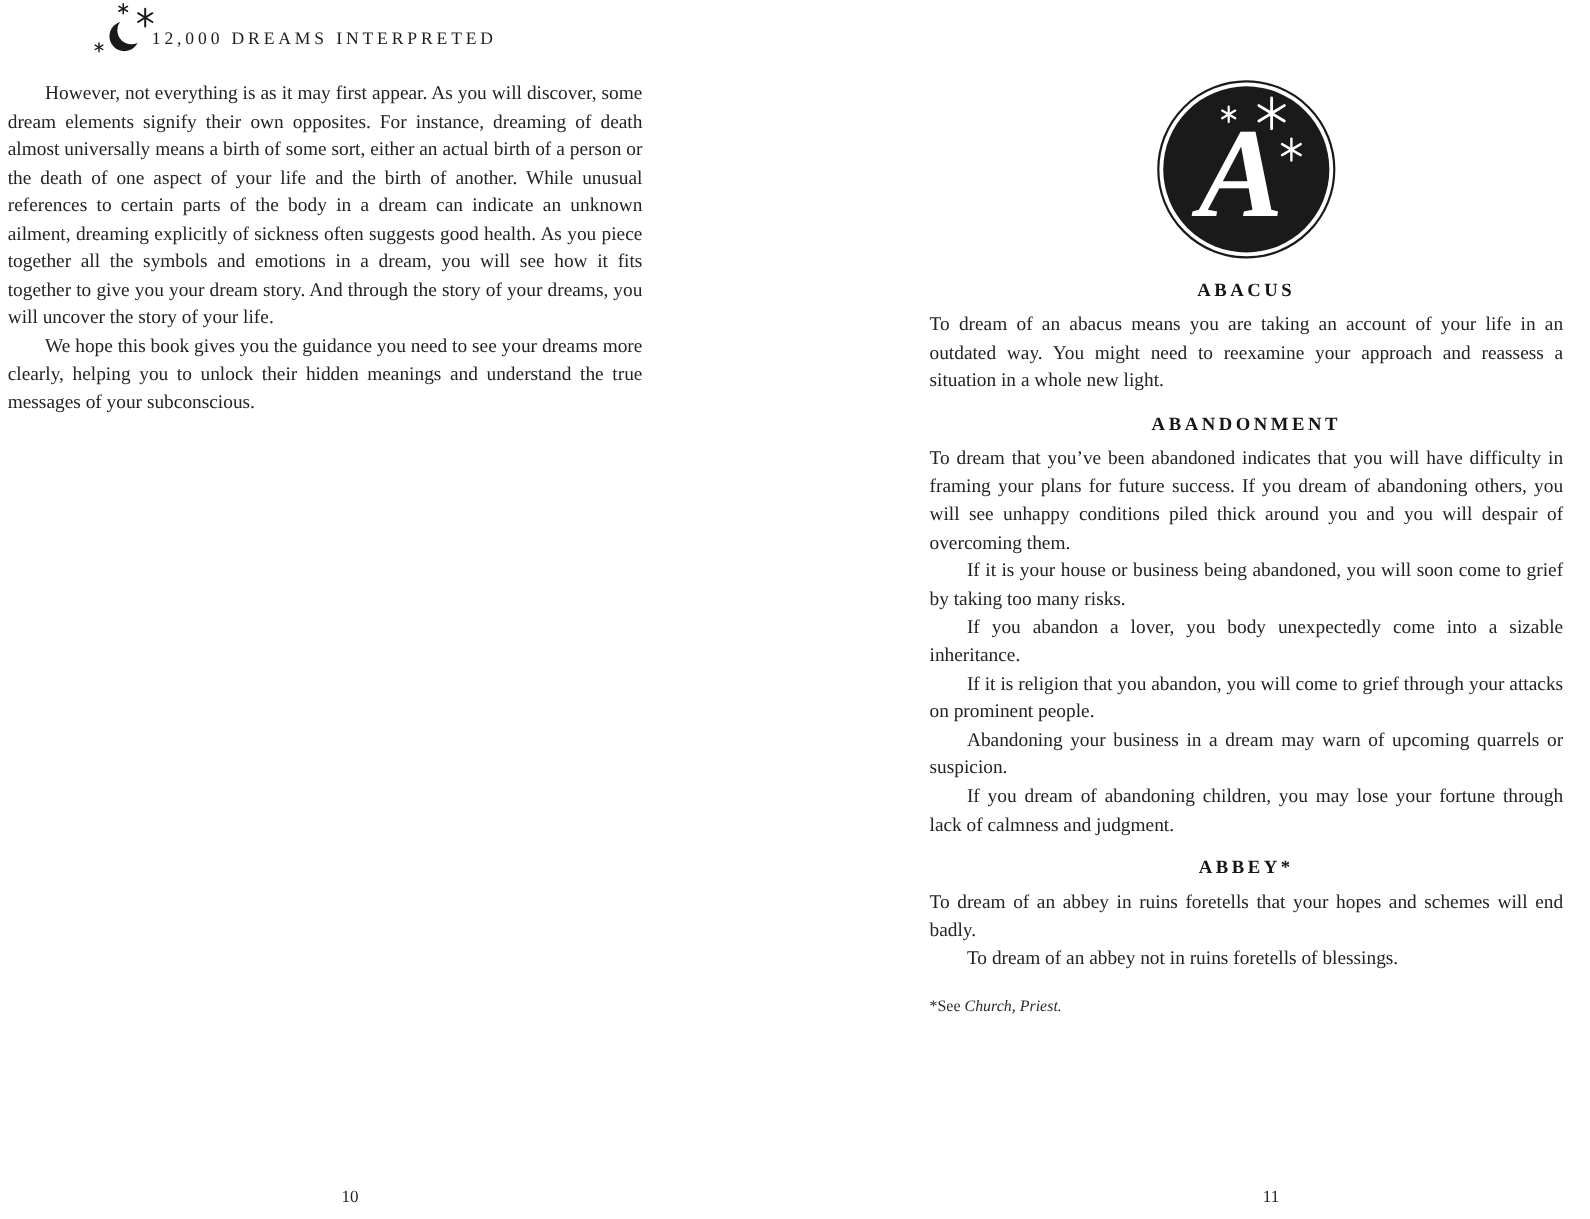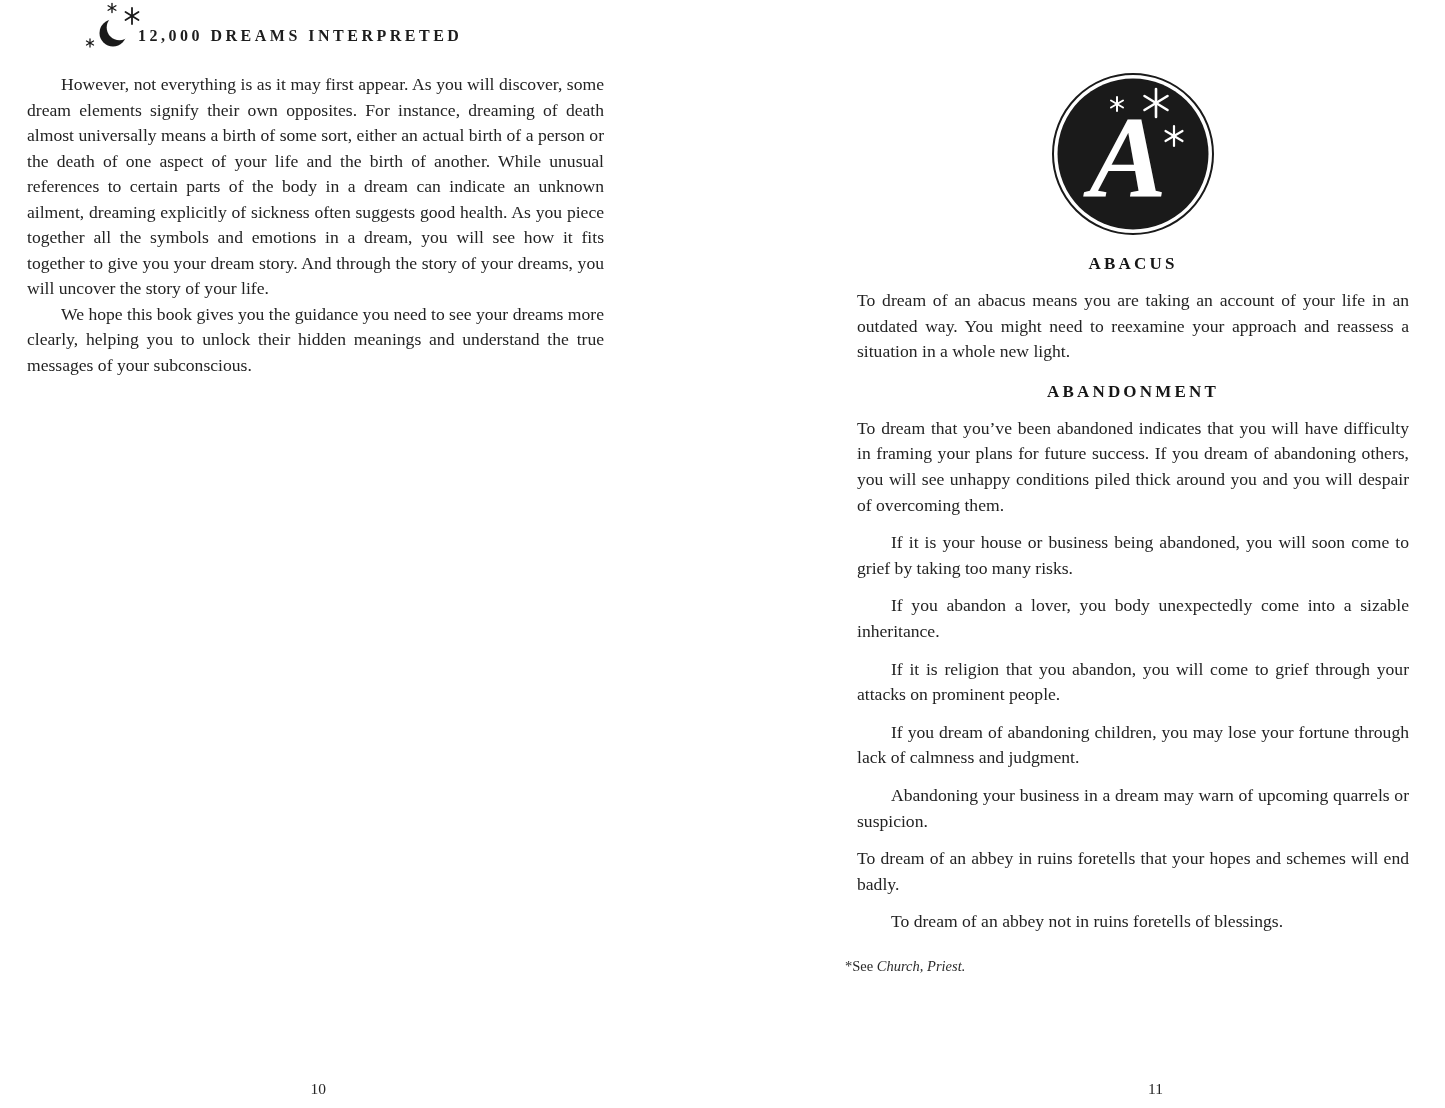--- a/index.html
+++ b/index.html
@@ -9,45 +9,45 @@
     font-family:"Liberation Serif", serif;
     color:#232323;
     overflow:hidden;
   }
 
   
   .running-header{position:absolute;left:83px;top:2px;height:52px;}
   .moon-icon{position:absolute;left:0;top:0;width:64px;height:52px;}
   .running-title{
     position:absolute;left:55px;top:25px;
-    font-size:16px;font-weight:700;letter-spacing:3.5px;
+    font-size:16px;font-weight:400;letter-spacing:3.5px;
     color:#1d1d1d;white-space:nowrap;
   }
 
   
   .left-page{
     position:absolute;left:7px;top:72px;width:577px;
-    font-size:17.6px;line-height:25.5px;text-align:justify;margin-left:20px;
+    font-size:17.6px;line-height:25.5px;text-align:justify;
   }
   .left-page p{margin:0;text-indent:34px;}
 
   
   .right-page{
     position:absolute;left:845px;top:72px;width:576px;
     font-size:17.6px;line-height:25.6px;text-align:justify;
   }
   .letter-badge{display:block;width:164px;height:164px;margin:0 auto 16px auto;}
   .entry h3{
     margin:15px 0 6px 0;
     font-size:17px;line-height:24px;font-weight:600;
     letter-spacing:3.2px;text-align:center;color:#161616;
     text-indent:0;
   }
   .entry:first-of-type h3{margin-top:16px;}
-  .entry p{margin:12px;text-indent:34px;}
+  .entry p{margin:0;text-indent:34px;}
   .entry p:first-of-type{text-indent:0;}
 
   .footnote{
     margin-top:21px;font-size:14.5px;line-height:20px;
     text-align:left;text-indent:0;color:#2a2a2a;
   }
   .footnote .refs{font-style:italic;}
 
   
   .folio{
@@ -117,28 +117,29 @@
     <h3>ABACUS</h3>
     <p>To dream of an abacus means you are taking an account of your life in an outdated way. You might need to reexamine your approach and reassess a situation in a whole new light.</p>
   </article>
 
   <article class="entry">
     <h3>ABANDONMENT</h3>
     <p>To dream that you’ve been abandoned indicates that you will have difficulty in framing your plans for future success. If you dream of abandoning others, you will see unhappy conditions piled thick around you and you will despair of overcoming them.</p>
     <p>If it is your house or business being abandoned, you will soon come to grief by taking too many risks.</p>
     <p>If you abandon a lover, you body unexpectedly come into a sizable inheritance.</p>
     <p>If it is religion that you abandon, you will come to grief through your attacks on prominent people.</p>
+    <p>Abandoning your business in a dream may warn of upcoming quarrels or suspicion.</p>
     <p>If you dream of abandoning children, you may lose your fortune through lack of calmness and judgment.</p>
-    <p>Abandoning your business in a dream may warn of upcoming quarrels or suspicion.</p>
   </article>
 
   <article class="entry">
   </article>
 
   <article class="entry">
+    <h3>ABBEY*</h3>
     <p>To dream of an abbey in ruins foretells that your hopes and schemes will end badly.</p>
     <p>To dream of an abbey not in ruins foretells of blessings.</p>
   </article>
 
   <div class="footnote"><span>*See </span><span class="refs">Church, Priest.</span></div>
 
 </section>
 
 <div class="folio folio-left">10</div>
 <div class="folio folio-right">11</div>

